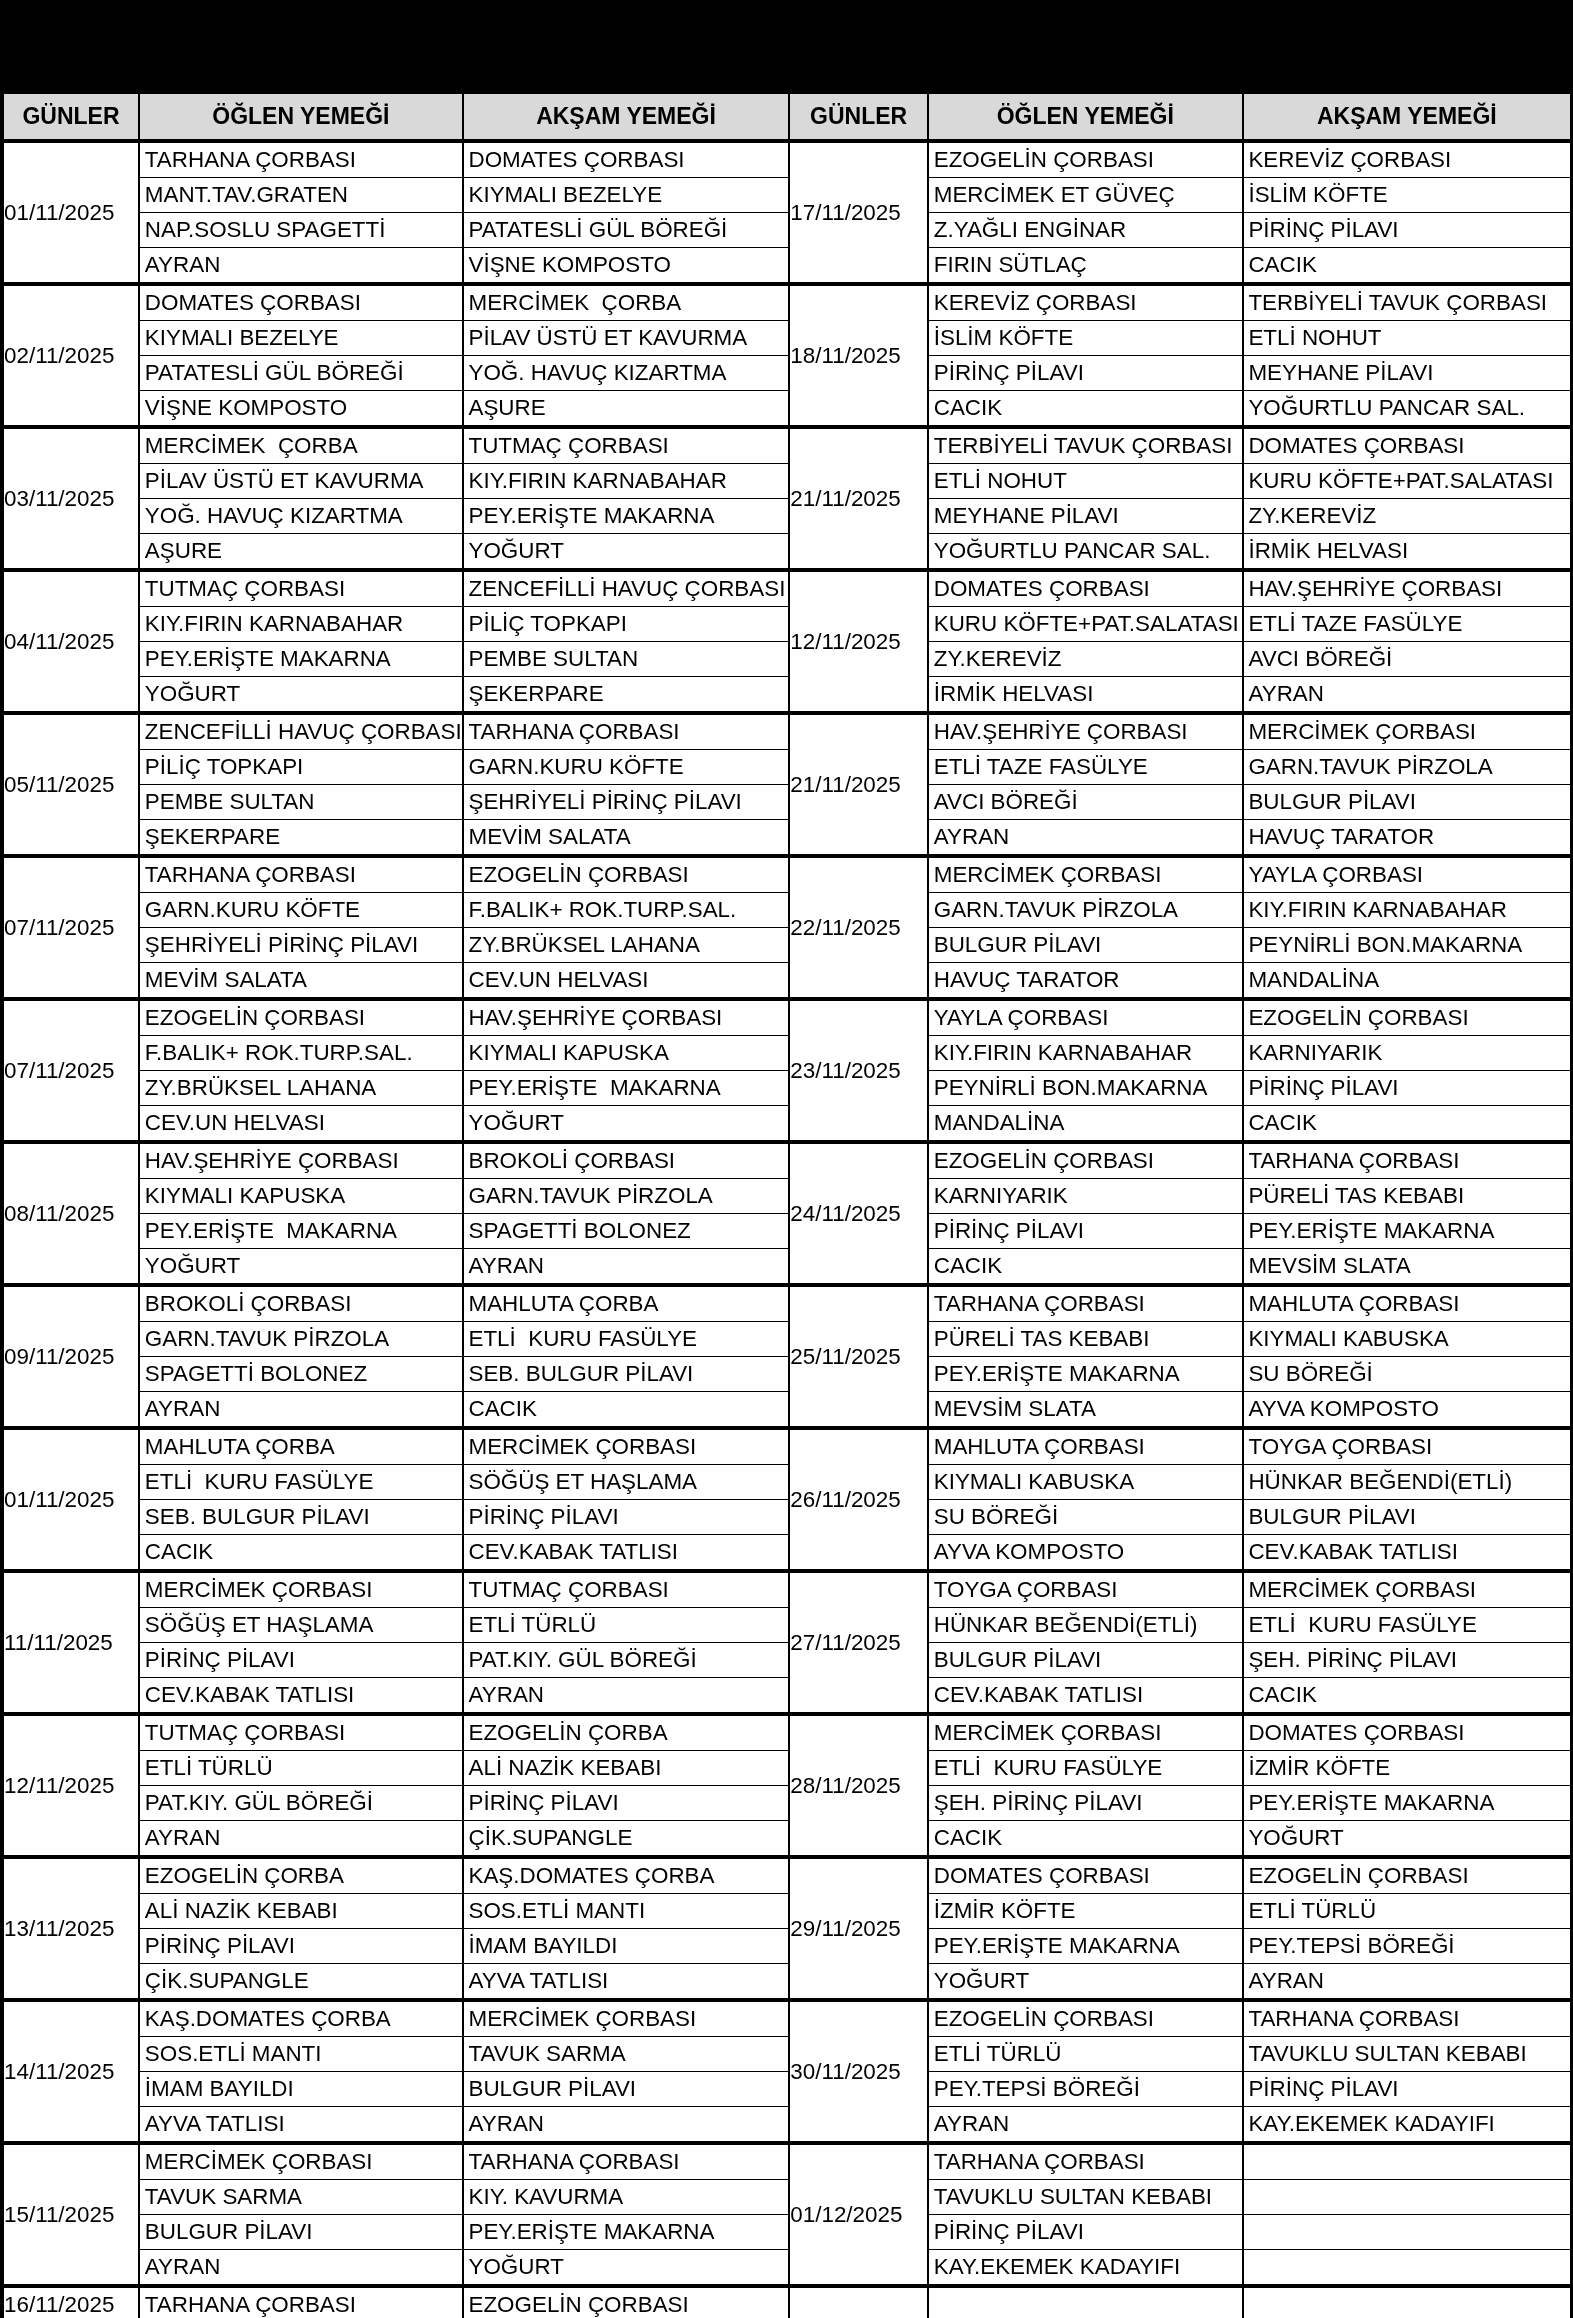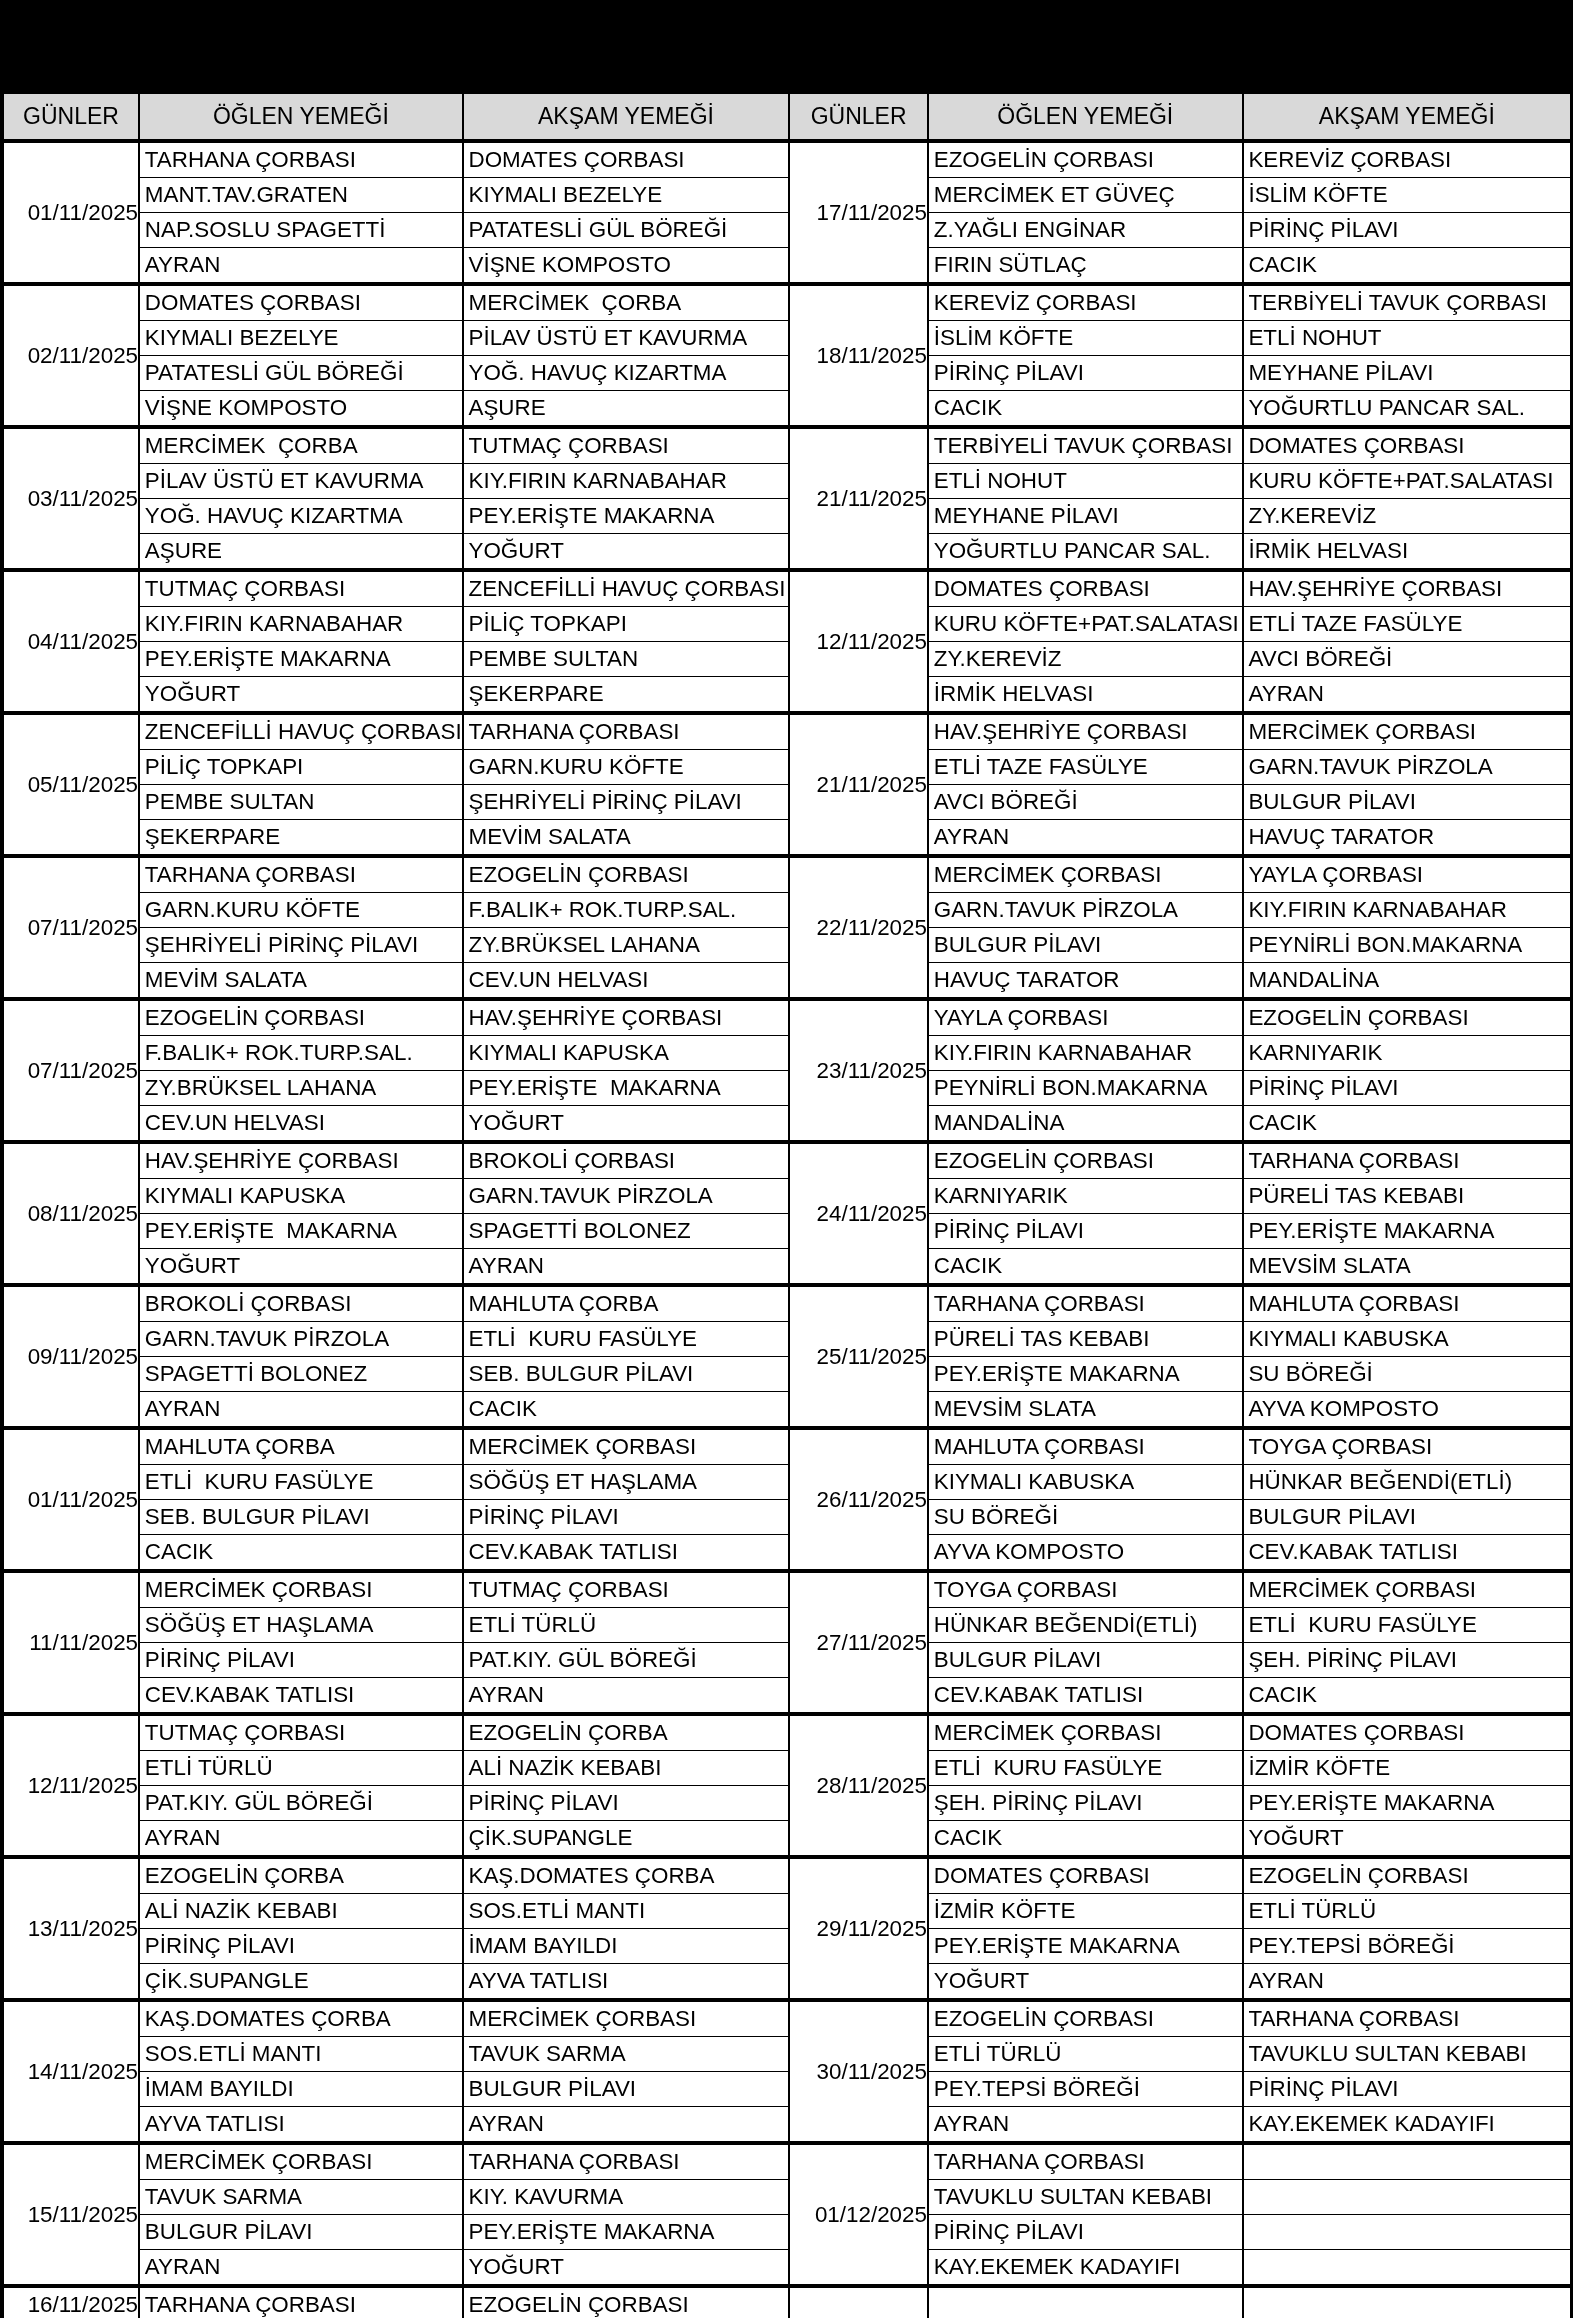--- a/index.html
+++ b/index.html
@@ -27,42 +27,42 @@
   col.c-din   { width: 328px; }
   col.c-date2 { width: 150px; }
   col.c-lunch2{ width: 316px; }
   col.c-din2  { width: 337px; }
   th {
     height: 43px;
     background: #d9d9d9;
     border: 2.4px solid #000;
     border-bottom-width: 3.2px;
     font-size: 23px;
-    font-weight: normal;
+    font-weight: bold;
     text-align: center;
     vertical-align: middle;
     overflow: hidden;
   }
   td {
     border: 1.6px solid #000;
     border-left-width: 2.4px;
     border-right-width: 2.4px;
     height: 34px;
     font-size: 22.4px;
     overflow: hidden;
     vertical-align: middle;
     padding: 0;
   }
   td.item {
     white-space: pre;
     padding-left: 4.8px;
     text-align: left;
   }
   td.date {
-    text-align: right;
+    text-align: left;
   }
   .block-top { border-top-width: 4px !important; }
 </style>
 </head>
 <body>
 
 <div class="black-band"></div>
 
 <table class="menu">
   <colgroup>

